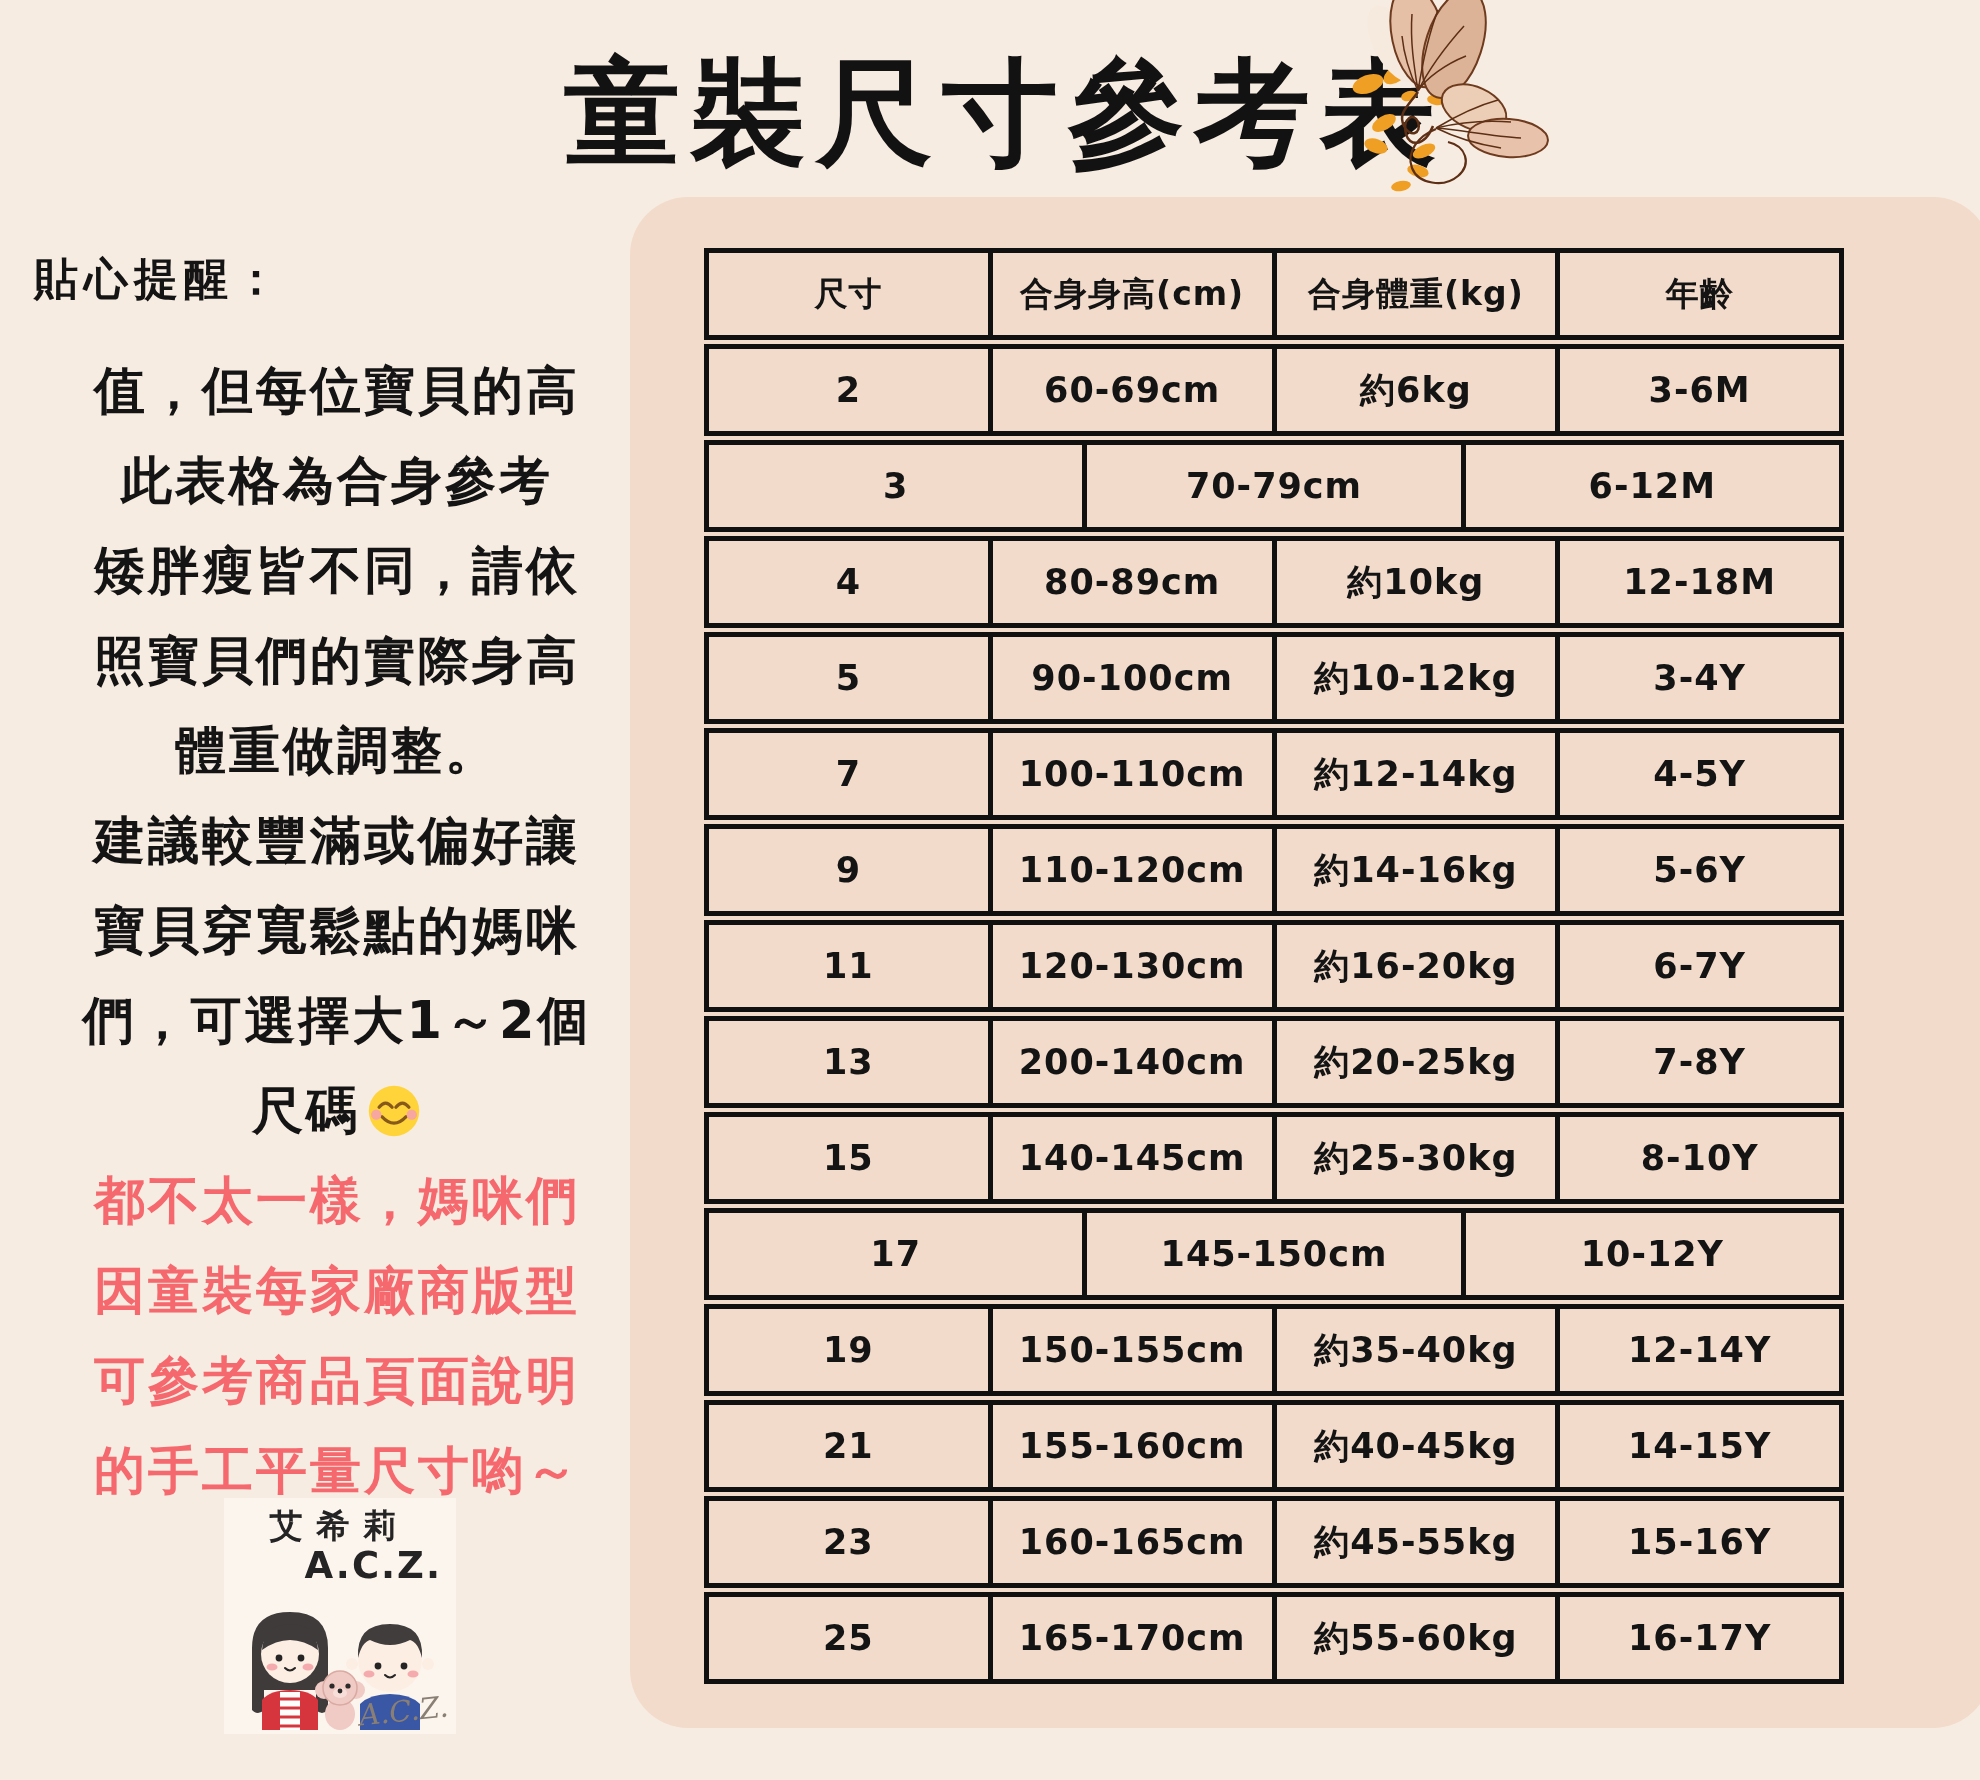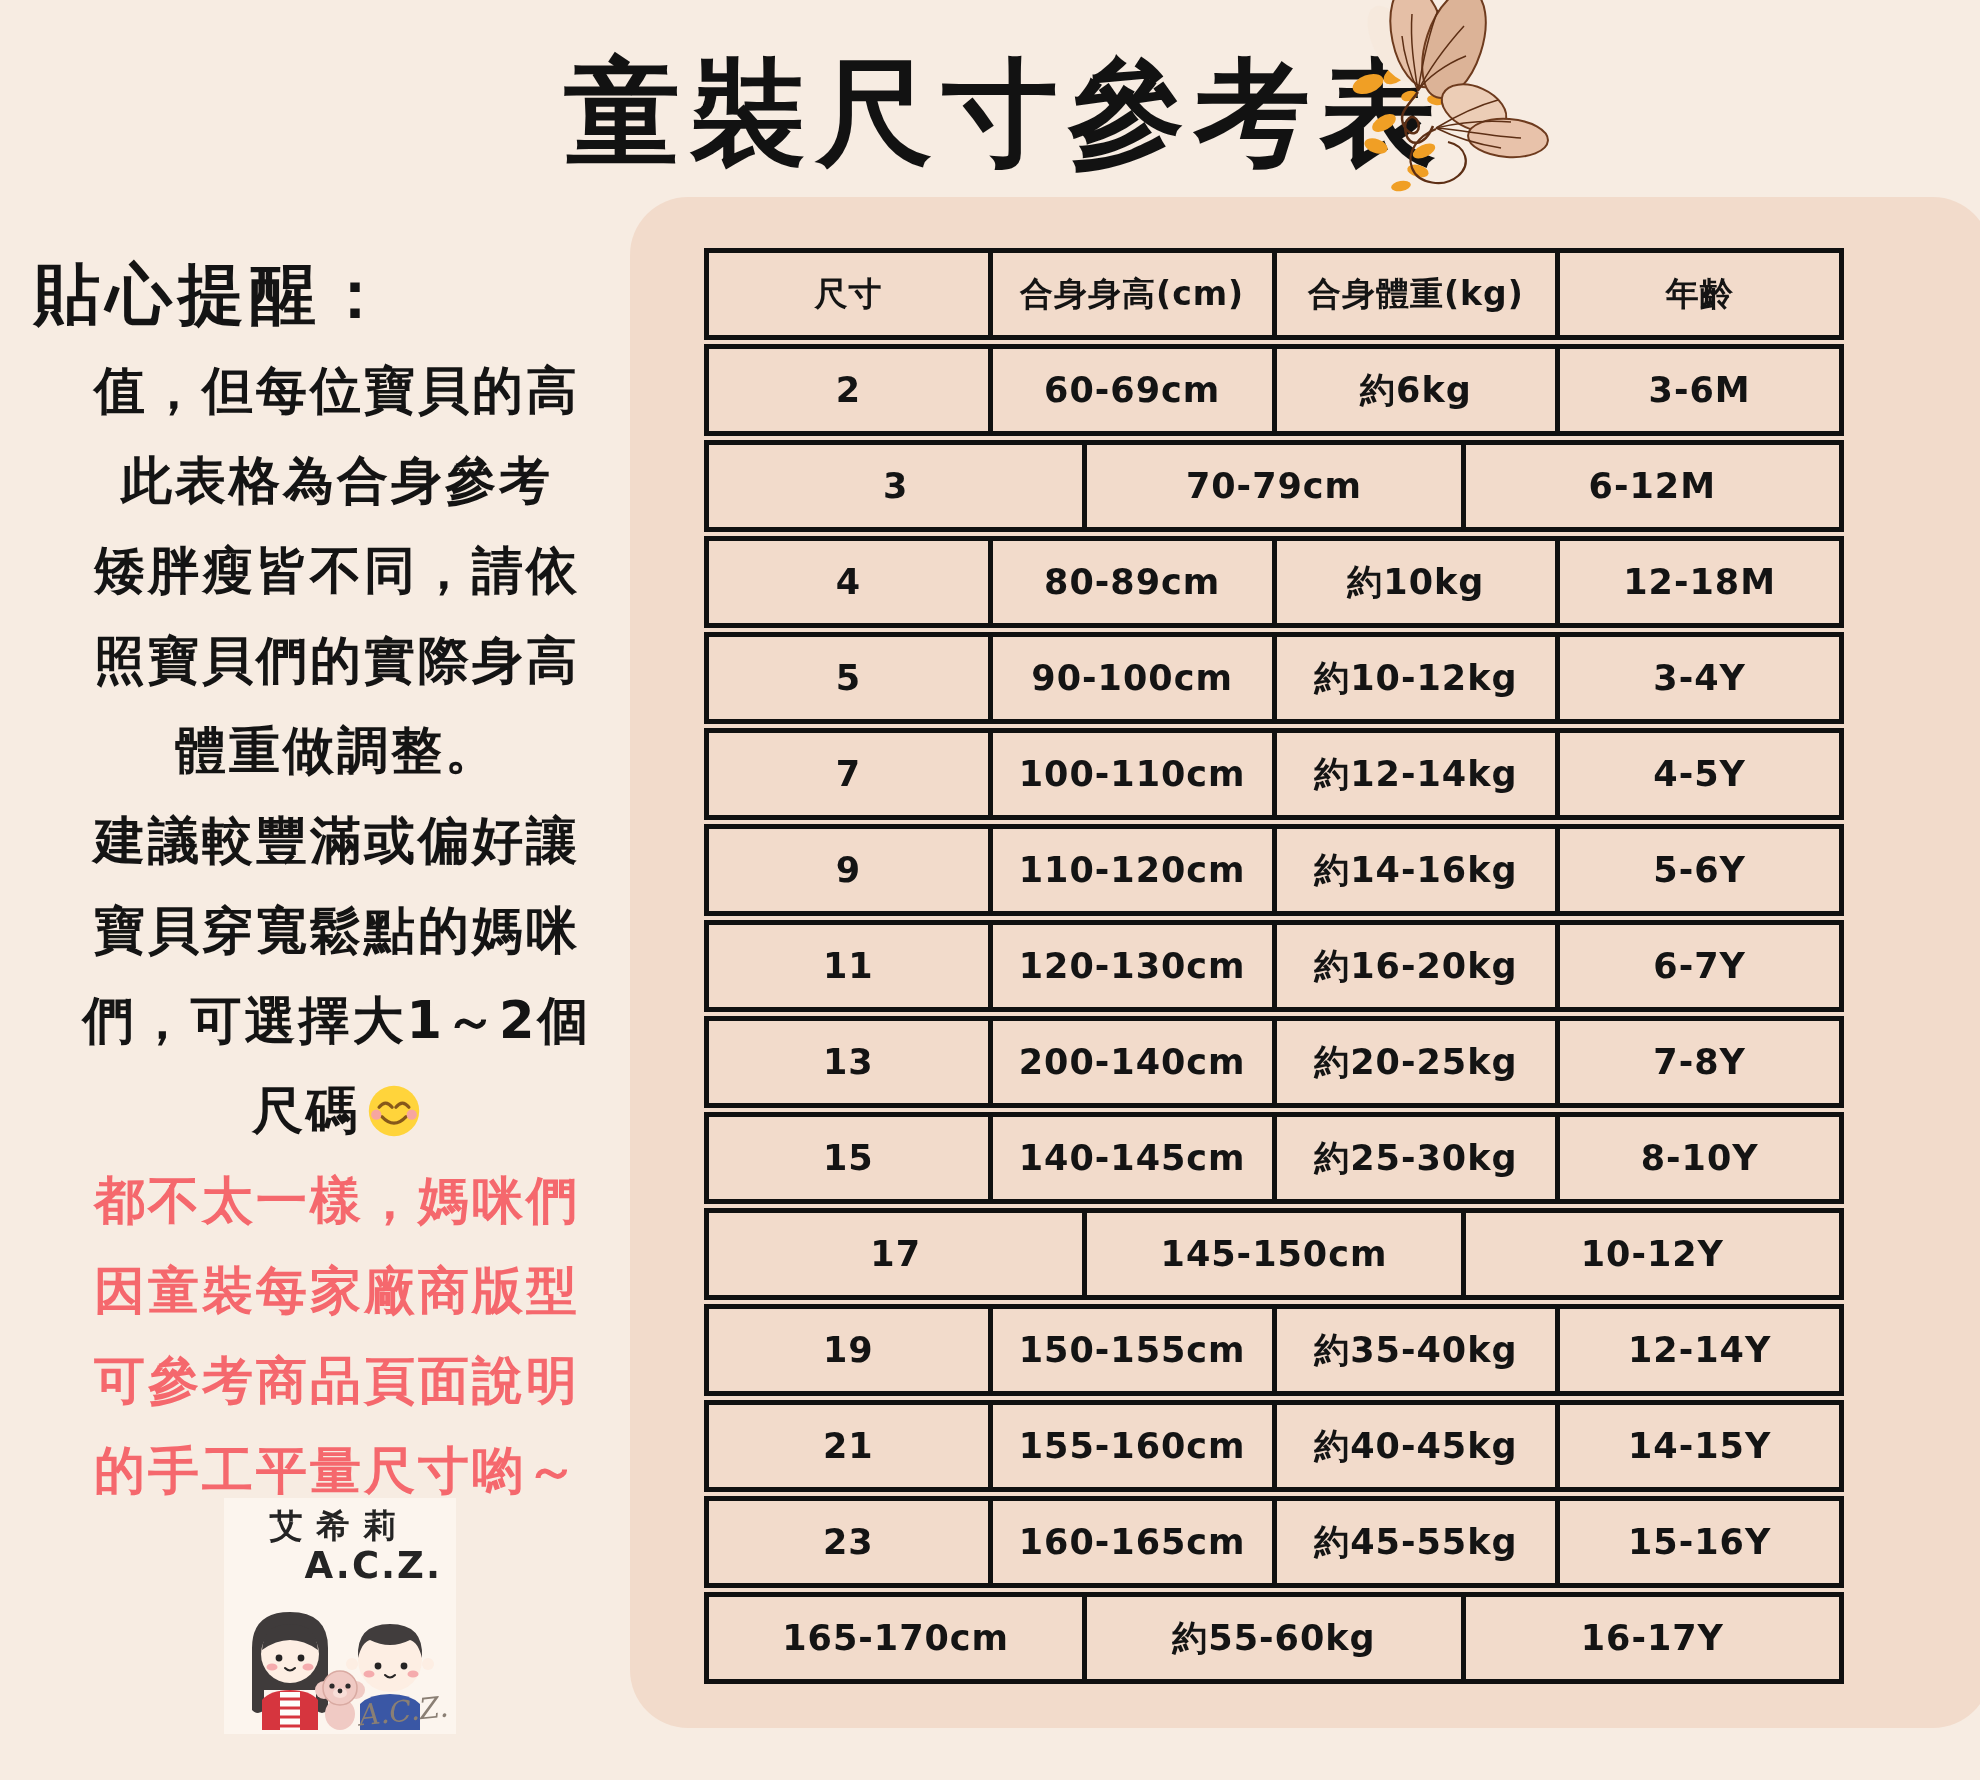--- a/index.html
+++ b/index.html
@@ -17,21 +17,21 @@
     margin:0; text-align:center;
     font-size:116px; font-weight:900; letter-spacing:10px;
     color:#121212;
     padding-left:44px;
   }
   .flower { position:absolute; left:1306px; top:-4px; width:300px; height:206px; }
 
   
   .note-heading {
     position:absolute; left:34px; top:250px;
-    font-size:66px; font-weight:800; letter-spacing:6px;
+    font-size:44px; font-weight:800; letter-spacing:6px;
   }
   .note-lines {
     position:absolute; left:28px; top:346px; width:618px;
   }
   .nline {
     height:90px; display:flex; align-items:center; justify-content:center;
     font-size:51px; font-weight:700; letter-spacing:3px;
     white-space:nowrap;
   }
   .nline.pink { color:#f5686d; }
@@ -279,20 +279,21 @@
         <div class="tc">約40-45kg</div>
         <div class="tc">14-15Y</div>
       </div>
       <div class="trow">
         <div class="tc">23</div>
         <div class="tc">160-165cm</div>
         <div class="tc">約45-55kg</div>
         <div class="tc">15-16Y</div>
       </div>
       <div class="trow">
+        <div class="tc">25</div>
         <div class="tc">165-170cm</div>
         <div class="tc">約55-60kg</div>
         <div class="tc">16-17Y</div>
       </div>
     </div>
   </div>
 
 </div>
 
 </body></html>

